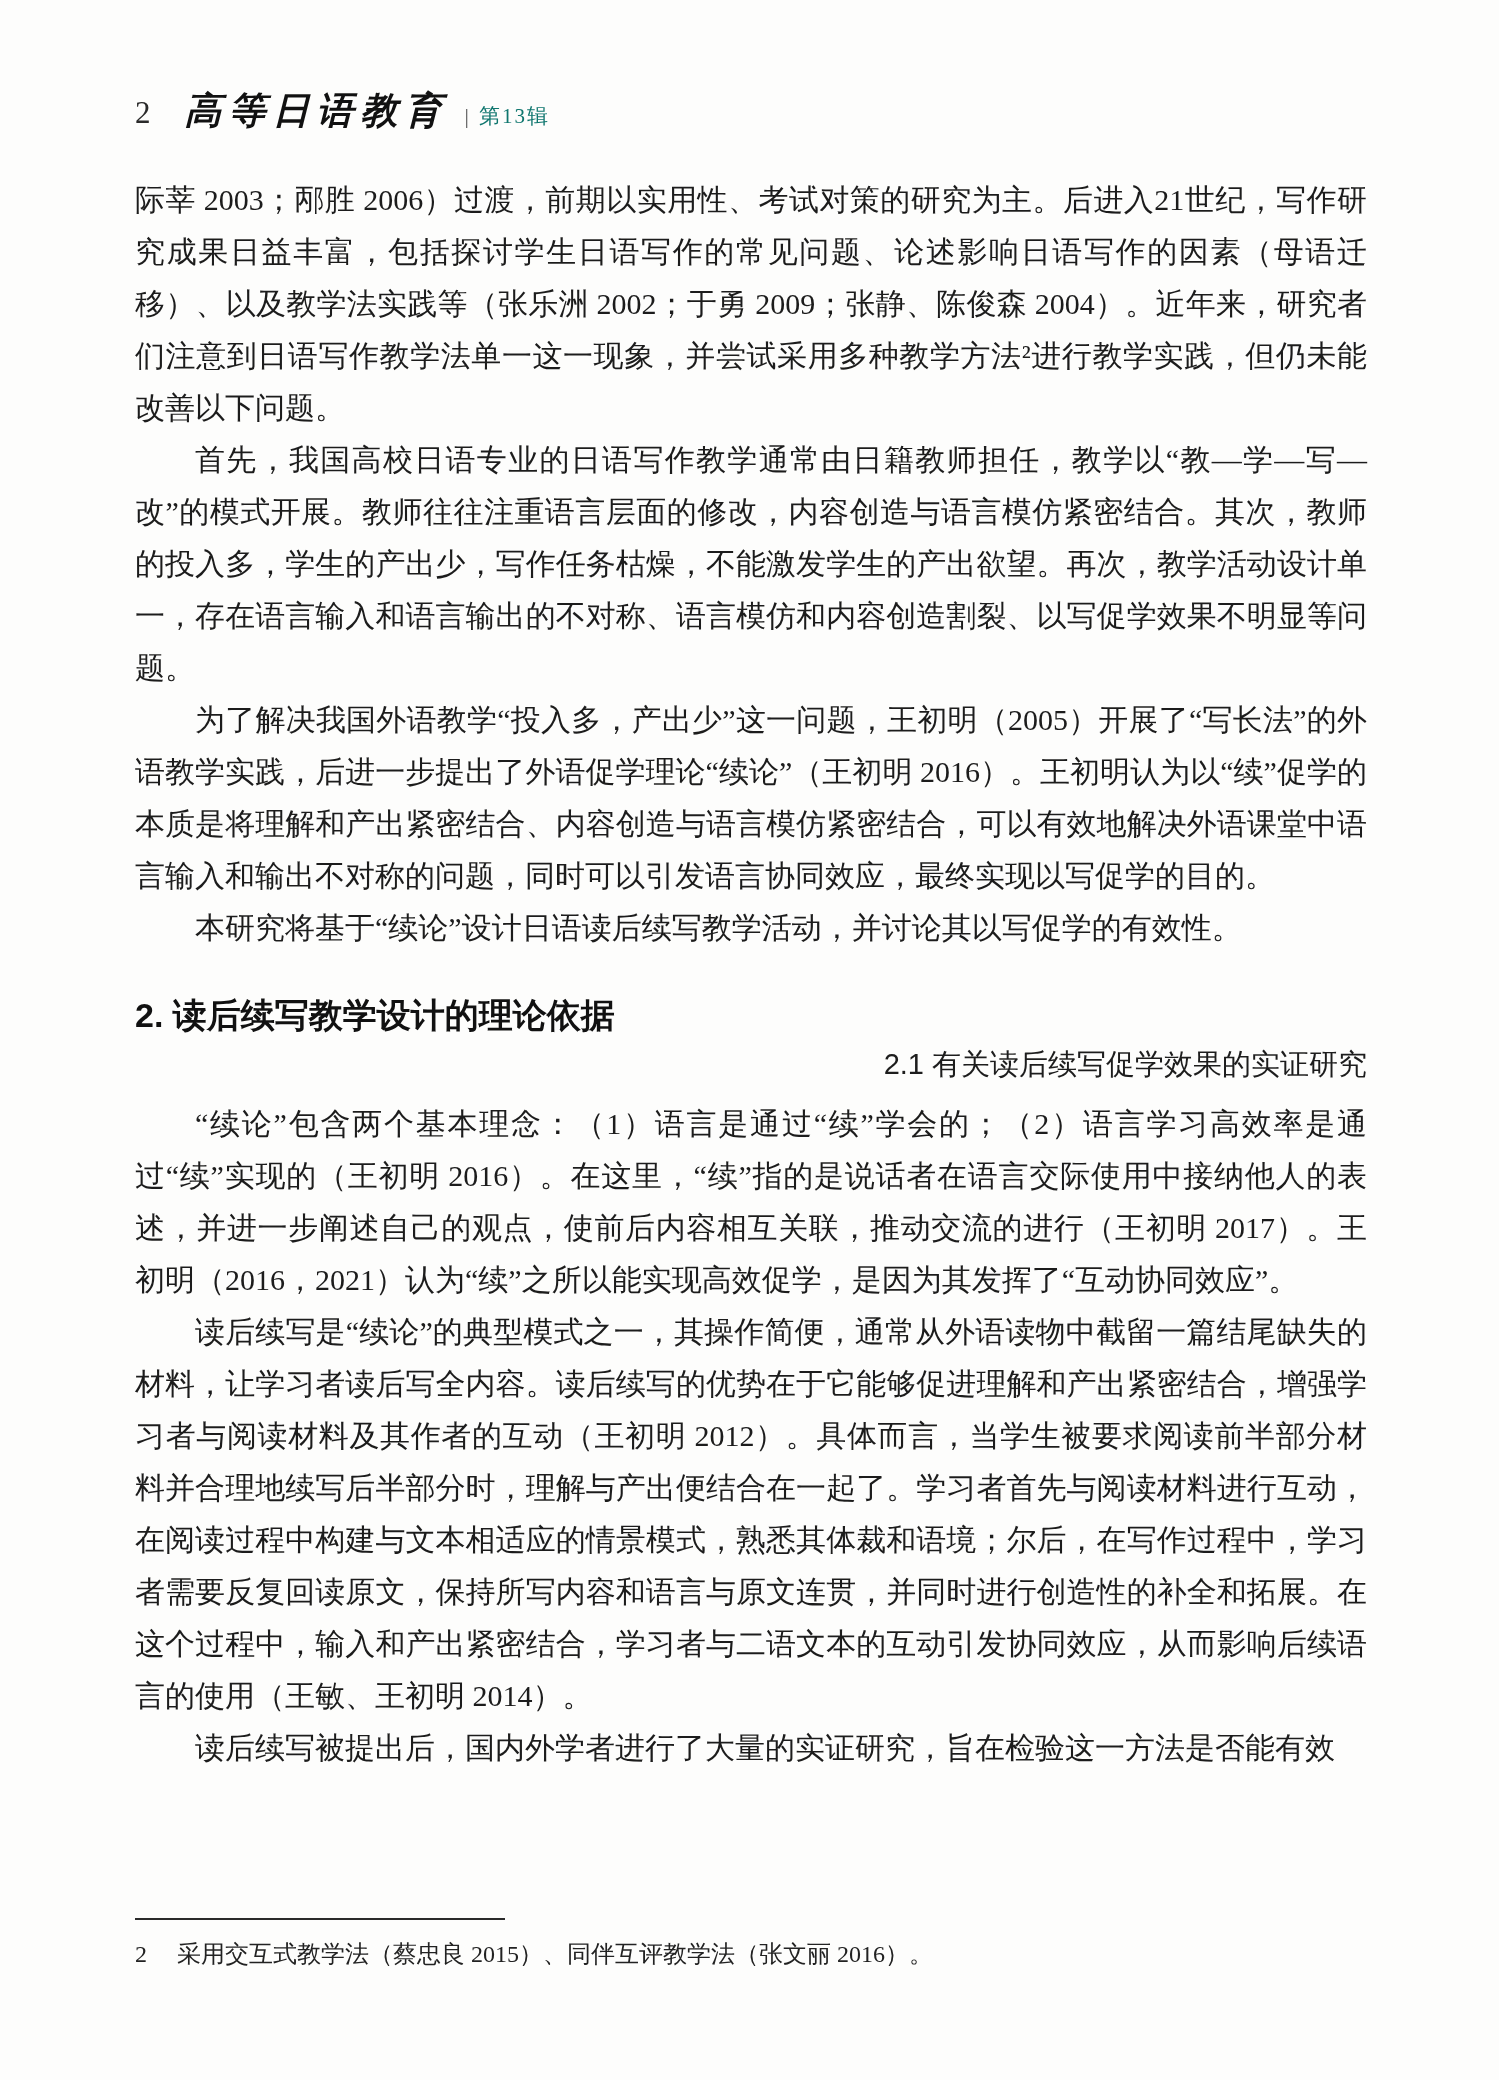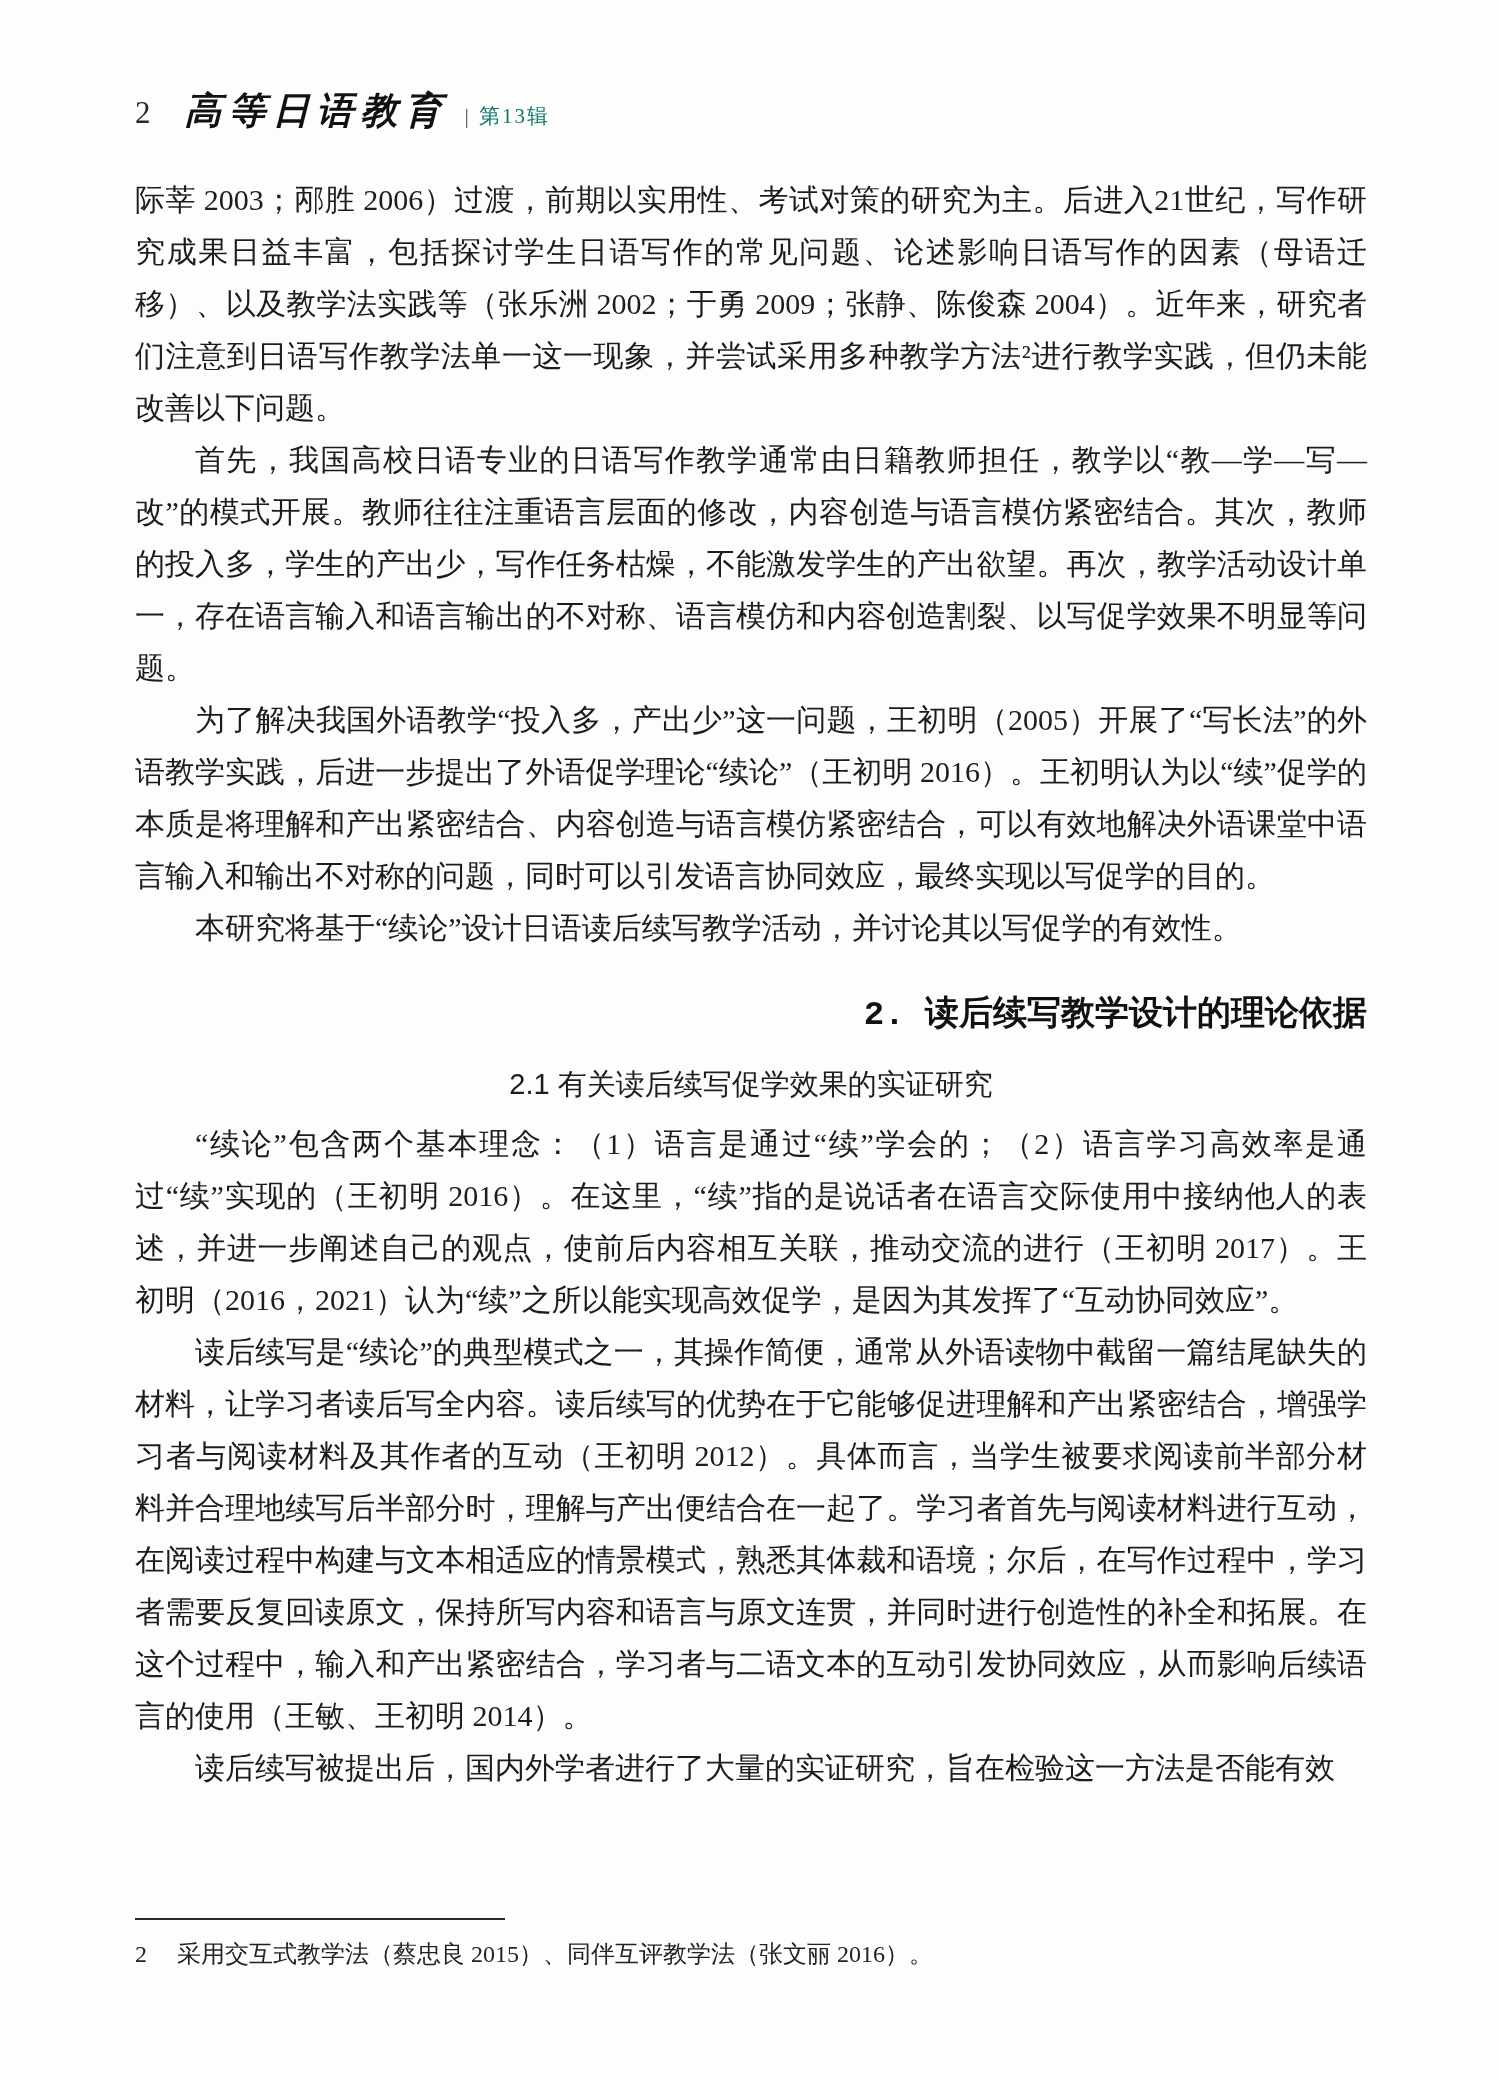--- a/index.html
+++ b/index.html
@@ -63,36 +63,36 @@
     text-justify: inter-ideograph;
     color: #1c1c1c;
   }
   .para {
     margin: 0;
   }
   .para.indent {
     text-indent: 2em;
   }
   .section-heading {
-    font-family: Liberation Mono, monospace;
+    font-family: Liberation Sans, sans-serif;
     font-weight: bold;
     font-size: 34px;
     line-height: 50px;
     color: #111;
-    margin: 36px 0 20px 0;
-    text-align: right;
+    margin: 36px 0 0 0;
+    text-align: left;
   }
   .subsection-heading {
     font-family: "Liberation Sans", "DejaVu Sans", sans-serif;
     font-weight: normal;
     font-size: 29px;
     line-height: 48px;
     color: #1d1d1d;
     margin: 0 0 10px 0;
-    text-align: center;
+    text-align: right;
   }
 
   
   .footnote {
     position: absolute;
     left: 135px;
     top: 1918px;
     width: 1232px;
     font-size: 24px;
     line-height: 36px;

